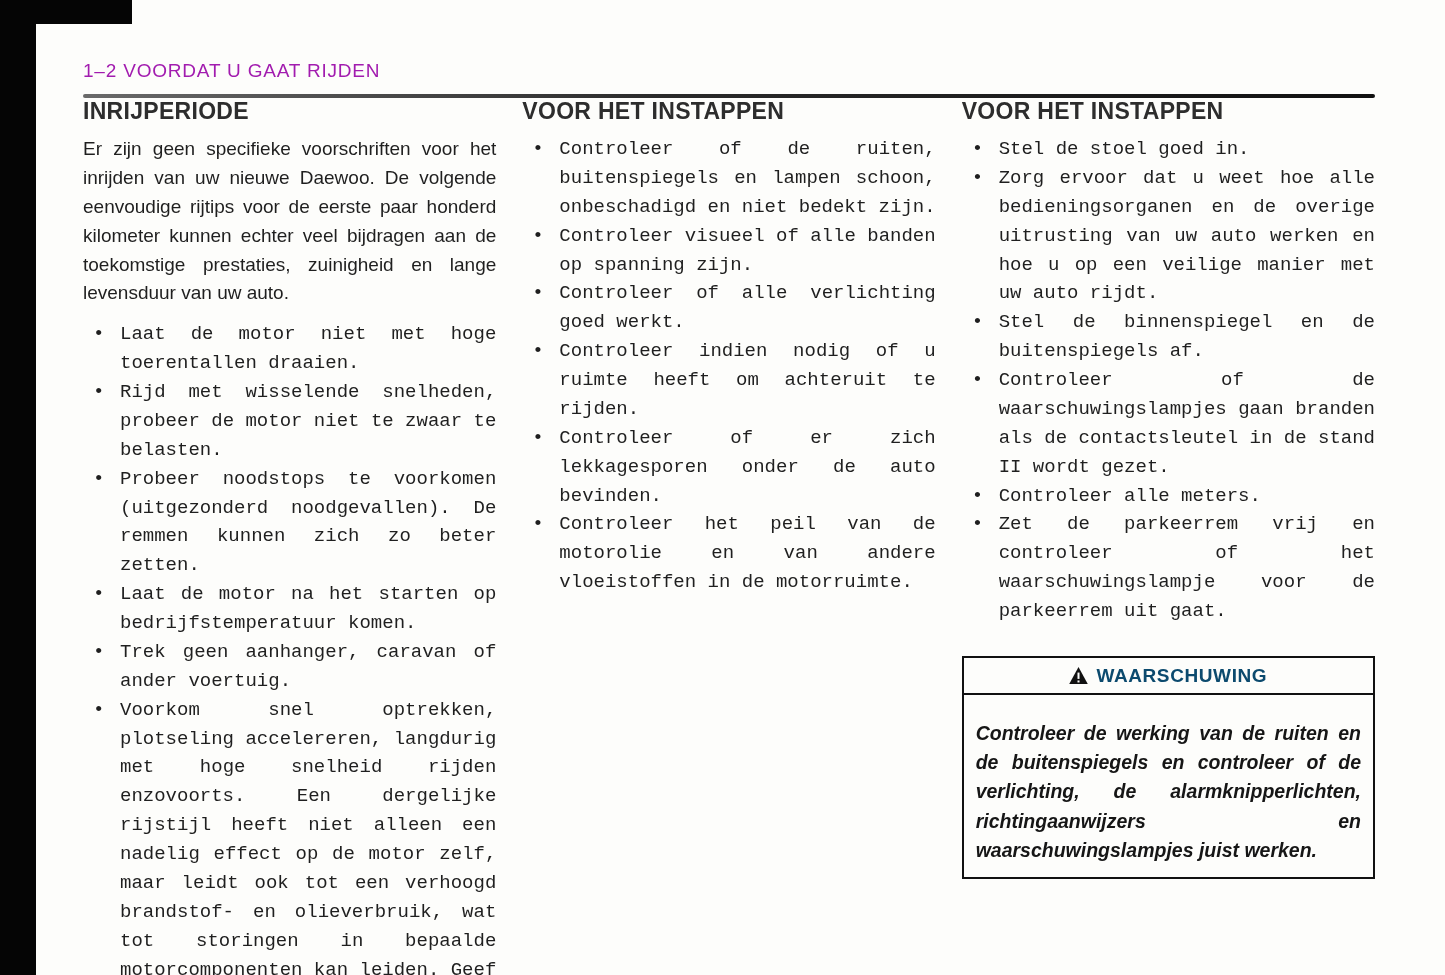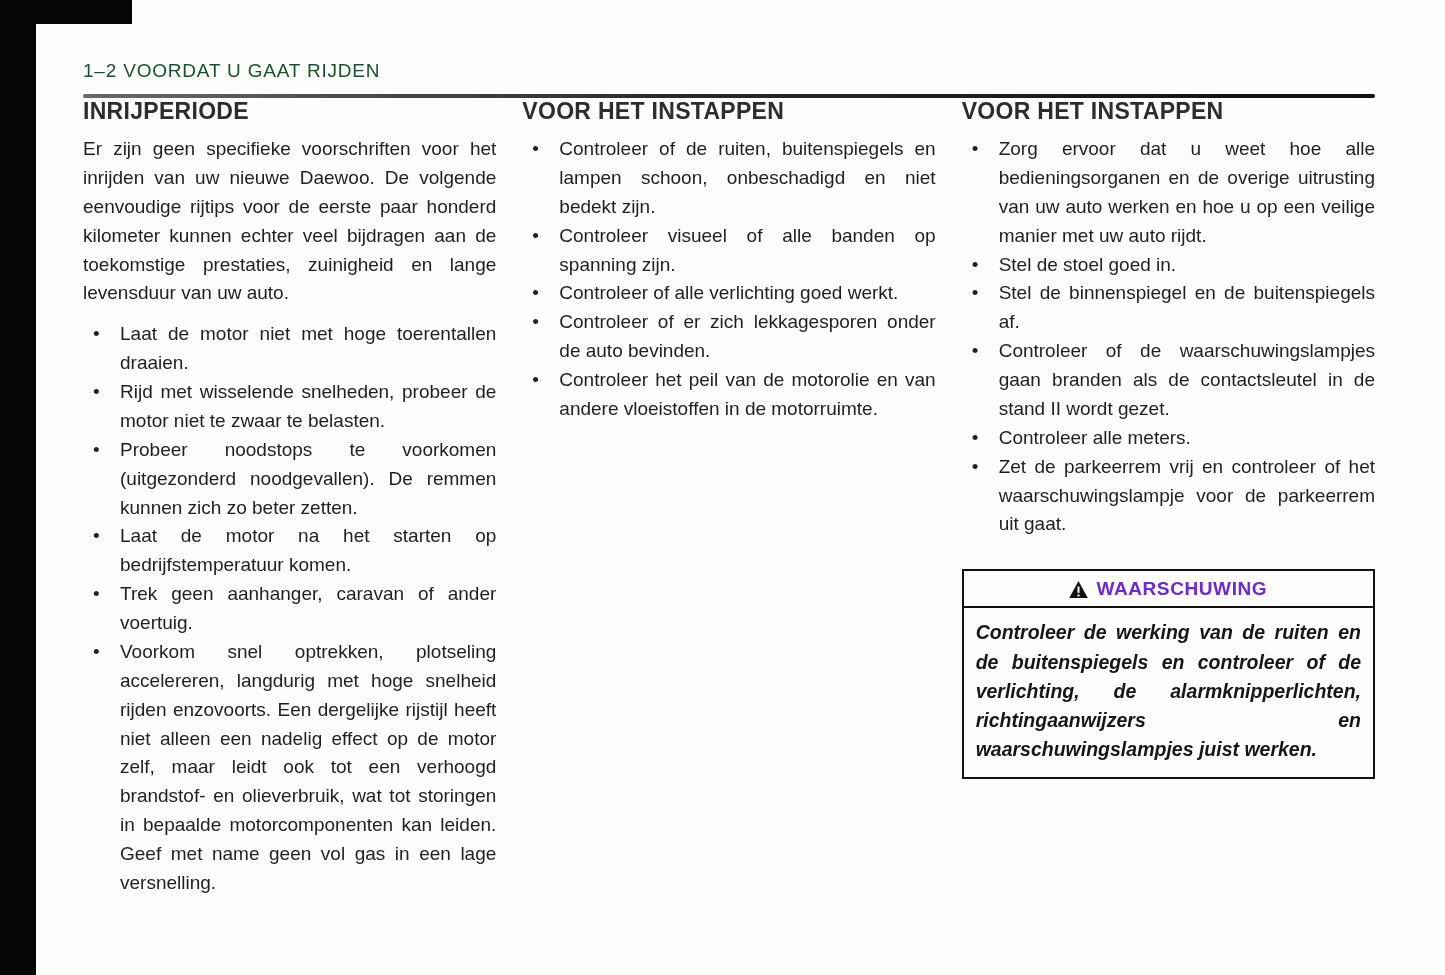--- a/index.html
+++ b/index.html
@@ -22,21 +22,21 @@
   }
   .page {
     position: absolute;
     left: 83px; top: 0;
     width: 1292px;
   }
   .page-header {
     margin-top: 60px;
     font-size: 19px;
     letter-spacing: 0.8px;
-    color: #14532d;
+    color: #a21caf;
     font-weight: 500;
   }
   .header-rule {
     margin-top: 12px;
     height: 4px;
     background: linear-gradient(to right, #6a6a6a, #2a2a2a 45%, #111);
     border-radius: 2px;
   }
   .columns {
     display: grid;
@@ -51,20 +51,21 @@
     margin-bottom: 10px;
   }
   .intro-paragraph {
     font-size: 19px;
     line-height: 1.52;
     text-align: justify;
     margin-bottom: 12px;
   }
   ul.bullet-list {
     list-style: none;
+    font-family: Liberation Mono, monospace;
   }
   ul.bullet-list li {
     position: relative;
     padding-left: 37px;
     font-size: 19px;
     line-height: 1.52;
     text-align: justify;
   }
   ul.bullet-list li::before {
     content: "•";
@@ -84,25 +85,25 @@
     align-items: center;
     justify-content: center;
     gap: 8px;
     padding: 7px 6px 6px 6px;
     border-bottom: 2px solid #111;
   }
   .warning-title {
     font-size: 19px;
     font-weight: bold;
     letter-spacing: 0.6px;
-    color: #6d28d9;
+    color: #0c4a6e;
   }
   .warning-icon { display: inline-flex; }
   .warning-body {
-    padding: 10px 12px 12px 12px;
+    padding: 24px 12px 12px 12px;
     font-size: 19.5px;
     font-weight: bold;
     font-style: italic;
     line-height: 1.5;
     text-align: justify;
     color: #161616;
   }
 </style>
 </head>
 <body>
@@ -129,30 +130,31 @@
           <li>Voorkom snel optrekken, plotseling accelereren, langdurig met hoge snelheid rijden enzovoorts. Een dergelijke rijstijl heeft niet alleen een nadelig effect op de motor zelf, maar leidt ook tot een verhoogd brandstof- en olieverbruik, wat tot storingen in bepaalde motorcomponenten kan leiden. Geef met name geen vol gas in een lage versnelling.</li>
         </ul>
     </div>
 
     <div class="column">
       <div class="column-heading">VOOR HET INSTAPPEN</div>
       <ul class="bullet-list">
           <li>Controleer of de ruiten, buitenspiegels en lampen schoon, onbeschadigd en niet bedekt zijn.</li>
           <li>Controleer visueel of alle banden op spanning zijn.</li>
           <li>Controleer of alle verlichting goed werkt.</li>
+          <li>Controleer indien nodig of u ruimte heeft om achteruit te rijden.</li>
           <li>Controleer of er zich lekkagesporen onder de auto bevinden.</li>
           <li>Controleer het peil van de motorolie en van andere vloeistoffen in de motorruimte.</li>
         </ul>
     </div>
 
     <div class="column">
       <div class="column-heading">VOOR HET INSTAPPEN</div>
       <ul class="bullet-list">
+          <li>Stel de stoel goed in.</li>
           <li>Zorg ervoor dat u weet hoe alle bedieningsorganen en de overige uitrusting van uw auto werken en hoe u op een veilige manier met uw auto rijdt.</li>
-          <li>Stel de stoel goed in.</li>
           <li>Stel de binnenspiegel en de buitenspiegels af.</li>
           <li>Controleer of de waarschuwingslampjes gaan branden als de contactsleutel in de stand II wordt gezet.</li>
           <li>Controleer alle meters.</li>
           <li>Zet de parkeerrem vrij en controleer of het waarschuwingslampje voor de parkeerrem uit gaat.</li>
         </ul>
 
       <div class="warning-box">
         <div class="warning-title-row">
           <span class="warning-icon">
             <svg width="19" height="17" viewBox="0 0 24 22" aria-hidden="true">

